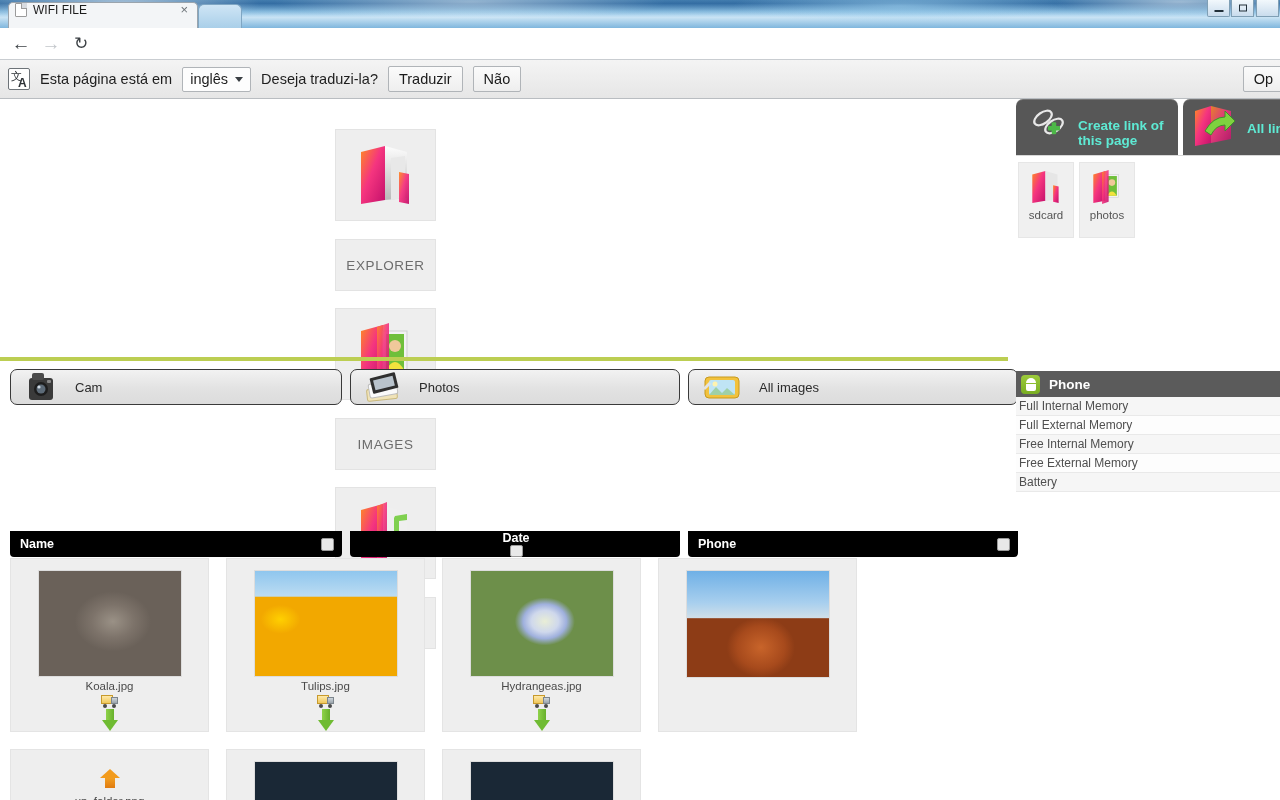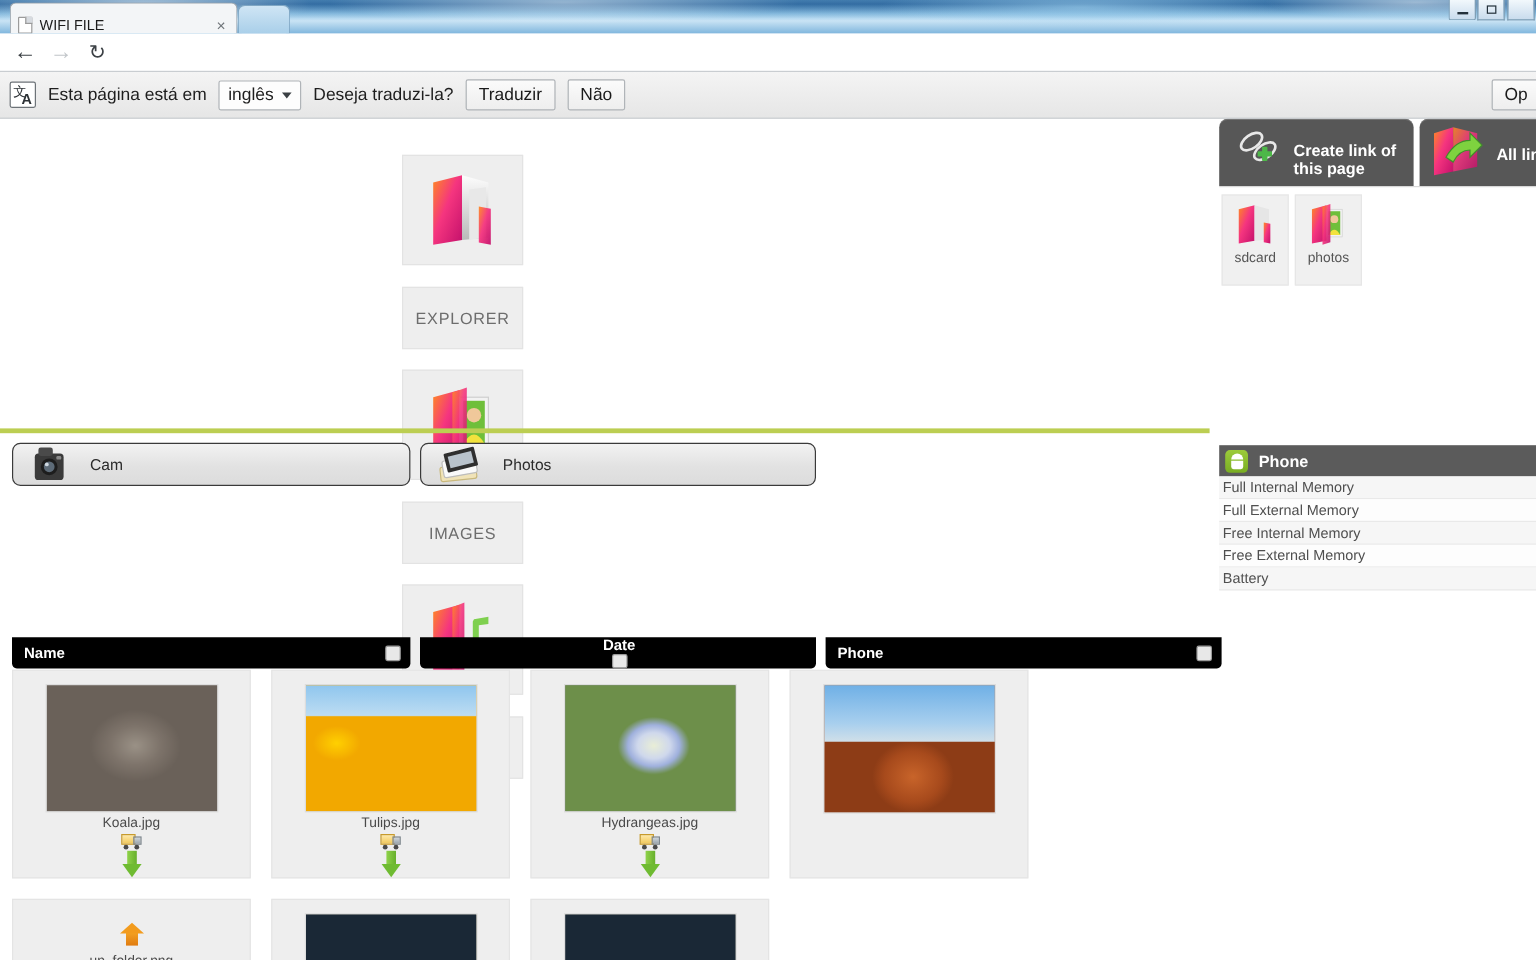--- a/index.html
+++ b/index.html
@@ -23,21 +23,21 @@
       radial-gradient(ellipse 280px 26px at 470px 2px, rgba(255,255,255,.45), transparent 70%),
       radial-gradient(ellipse 240px 24px at 900px 6px, rgba(160,210,240,.6), transparent 70%),
       radial-gradient(ellipse 180px 20px at 1180px 2px, rgba(255,255,255,.5), transparent 70%),
       linear-gradient(180deg, rgba(20,60,100,.35), rgba(20,60,100,0) 55%);
   }
   .tab {
     position: absolute; left: 8px; top: 2px; width: 190px; height: 26px;
     background: #f3f5f7;
     border: 1px solid #9aa4ad; border-bottom: none;
     border-radius: 5px 5px 0 0;
-    display: flex; align-items: flex-end; padding: 0 6px;
+    display: flex; align-items: flex-start; padding: 0 6px;
     z-index: 4;
   }
   .tab-fav {
     width: 12px; height: 14px; flex: 0 0 auto; margin-right: 6px;
     border: 1px solid #9b9b9b; background: #fff; position: relative; border-radius: 1px;
   }
   .tab-fav:after{ content:""; position:absolute; right:-1px; top:-1px; width:5px; height:5px;
     background:#d7dbe0; border-left:1px solid #9b9b9b; border-bottom:1px solid #9b9b9b;}
   .tab-title { font-size: 12px; color: #1c1c1c; flex: 1 1 auto; white-space: nowrap; overflow: hidden;}
   .tab-close { font-size: 13px; color: #6e7479; line-height: 1; padding: 0 3px; }
@@ -117,21 +117,21 @@
   .folder-label-box{
     width:101px; height:52px; background:#eeeeee; border:1px solid #e3e3e3; margin-top:18px;
     display:flex; align-items:center; justify-content:center;
     font-size:13.5px; color:#6d6d6d; letter-spacing:.6px;
   }
 
   
   .link-panel{ position:absolute; left:1016px; top:0px; width:330px; }
   .link-tabs{ display:flex; gap:5px; }
   .link-tab{
-    height:56px; background:#575757; color:#ffffff; border-radius:7px 7px 0 0;
+    height:56px; background:#575757; color:#5eead4; border-radius:7px 7px 0 0;
     display:flex; align-items:center; padding:6px 8px 6px 10px; position:relative;
     box-shadow: inset 0 1px 0 rgba(255,255,255,.18);
   }
   .link-tab.a{ width:162px; }
   .link-tab.b{ width:163px; }
   .link-tab .ltxt{ font-size:13.5px; font-weight:bold; line-height:15px; }
   .link-tab.a .ltxt{ position:absolute; left:62px; top:19px; width:110px;}
   .link-tab.b .ltxt{ position:absolute; left:64px; top:22px; }
   .link-body{
     width:330px; background:#fff; border-top:1px solid #d8d8d8; padding:6px 0 0 2px;
@@ -421,20 +421,30 @@
     </div>
     <div class="cat-tab t2">
       <svg width="42" height="34" viewBox="0 0 42 34">
         <rect x="4" y="18" width="30" height="12" rx="2" fill="#f0e3b8" stroke="#c9b87c" transform="rotate(-6 19 24)"></rect>
         <rect x="6" y="12" width="28" height="14" rx="2" fill="#fafafa" stroke="#bdbdbd" transform="rotate(-10 20 19)"></rect>
         <rect x="8" y="5" width="26" height="16" rx="1" fill="#2f2f2f" transform="rotate(-14 21 13)"></rect>
         <rect x="11" y="8" width="20" height="10" fill="#b9c3cc" transform="rotate(-14 21 13)"></rect>
       </svg>
       <span class="ctxt">Photos</span>
     </div>
+    <div class="cat-tab t3">
+      <svg width="44" height="34" viewBox="0 0 44 34">
+        <rect x="4" y="7" width="34" height="21" rx="4" fill="#f2c23d" stroke="#c79a1f"></rect>
+        <rect x="8" y="10" width="26" height="15" rx="2" fill="#bfe4f5"></rect>
+        <path d="M8 25 l7 -8 l6 6 l5 -5 l8 7 z" fill="#9fd0a7"></path>
+        <circle cx="14" cy="14" r="2.5" fill="#fff3b0"></circle>
+        <path d="M2 18 l6 -6 l2 2 l-6 6 z" fill="#e3e3e3"></path>
+      </svg>
+      <span class="ctxt">All images</span>
+    </div>
   </div>
 
   <div class="col-bar">
     <div class="col-head c1">
       <span>Name</span>
       <span class="col-cb"></span>
     </div>
     <div class="col-head c2">
       <span>Date</span>
       <span class="col-cb"></span>

